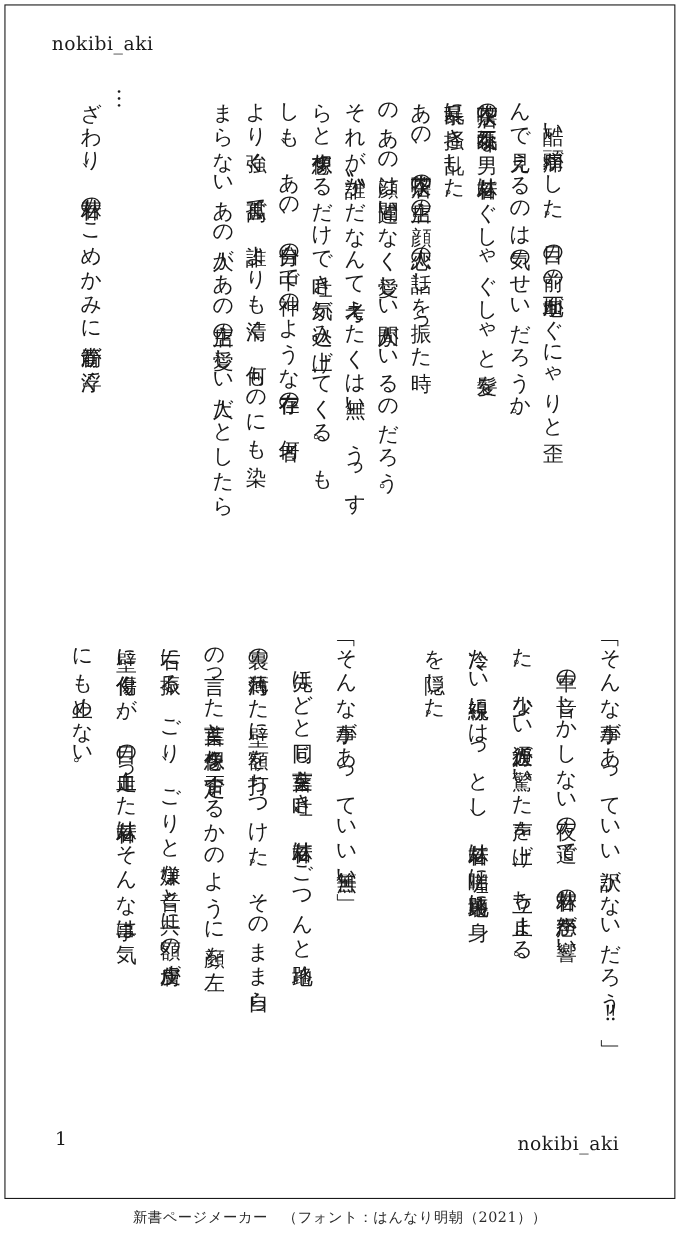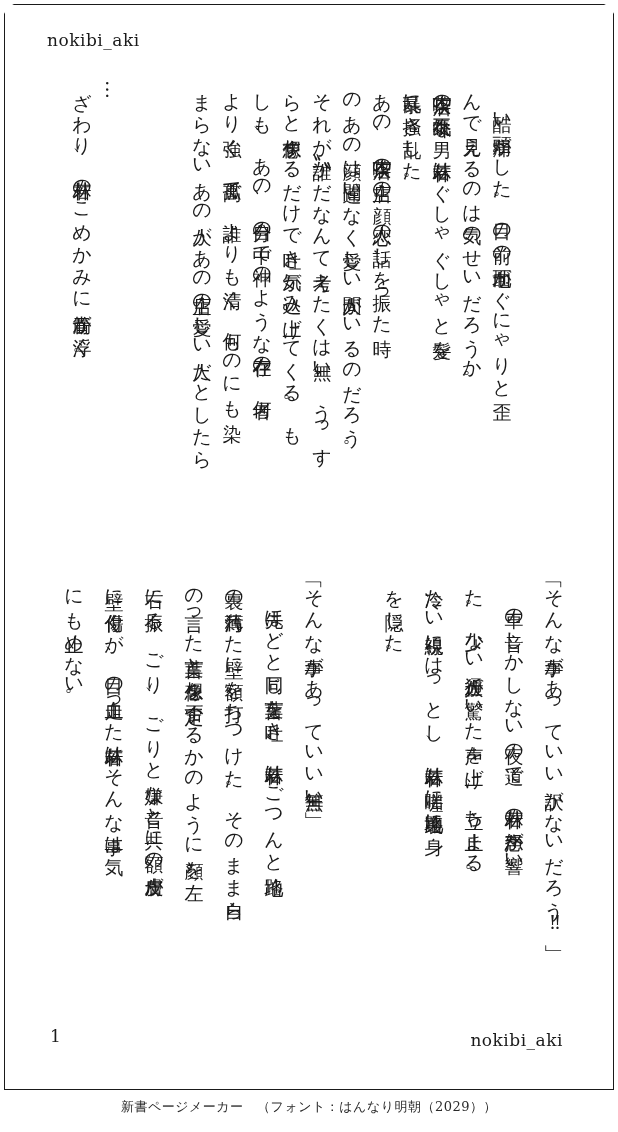--- a/index.html
+++ b/index.html
@@ -1,20 +1,19 @@
 <!DOCTYPE html>
 <html lang="ja"><head>
 <meta charset="utf-8">
 <style>
   html,body { margin:0; padding:0; background:#fff; }
   .page {
     position:relative; width:618px; height:1132px; background:#ffffff;
     font-family:"DejaVu Serif","Liberation Serif",serif; color:#1a1a1a;
     overflow:hidden;
-    border-radius:28px;
   }
   .frame {
     position:absolute; left:4px; top:4px; right:4px; bottom:42px;
     border:1.5px solid #1a1a1a; pointer-events:none;
   }
   .header-author {
     position:absolute; left:47px; top:30px; font-size:17px; letter-spacing:0.5px;
   }
   .vblock {
     position:absolute; writing-mode:vertical-rl; text-orientation:mixed;
@@ -71,14 +70,14 @@
     <div class="vcol">の言った言葉と想像を否定するかのように顔を左</div>
     <div class="vcol">右に振る。ごり、ごりと嫌な音と共に額の皮膚が</div>
     <div class="vcol">壁に傷付くが、目の血走った若林はそんな事は気</div>
     <div class="vcol">にも止めない。</div>
   </div>
 
   <div class="page-number">1</div>
 
   <div class="footer-author">nokibi_aki</div>
 
-  <div class="caption">新書ページメーカー　（フォント：はんなり明朝（2029））</div>
+  <div class="caption">新書ページメーカー　（フォント：はんなり明朝（2021））</div>
 </div>
 
 </body></html>

